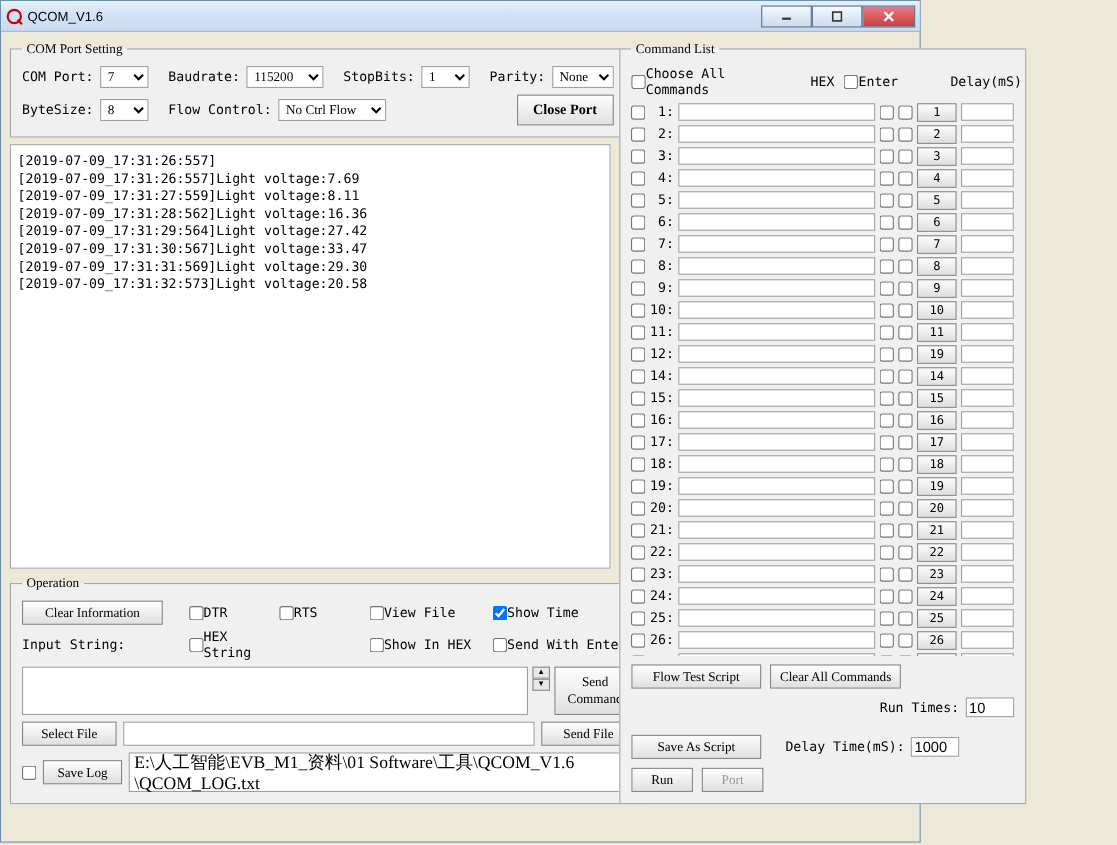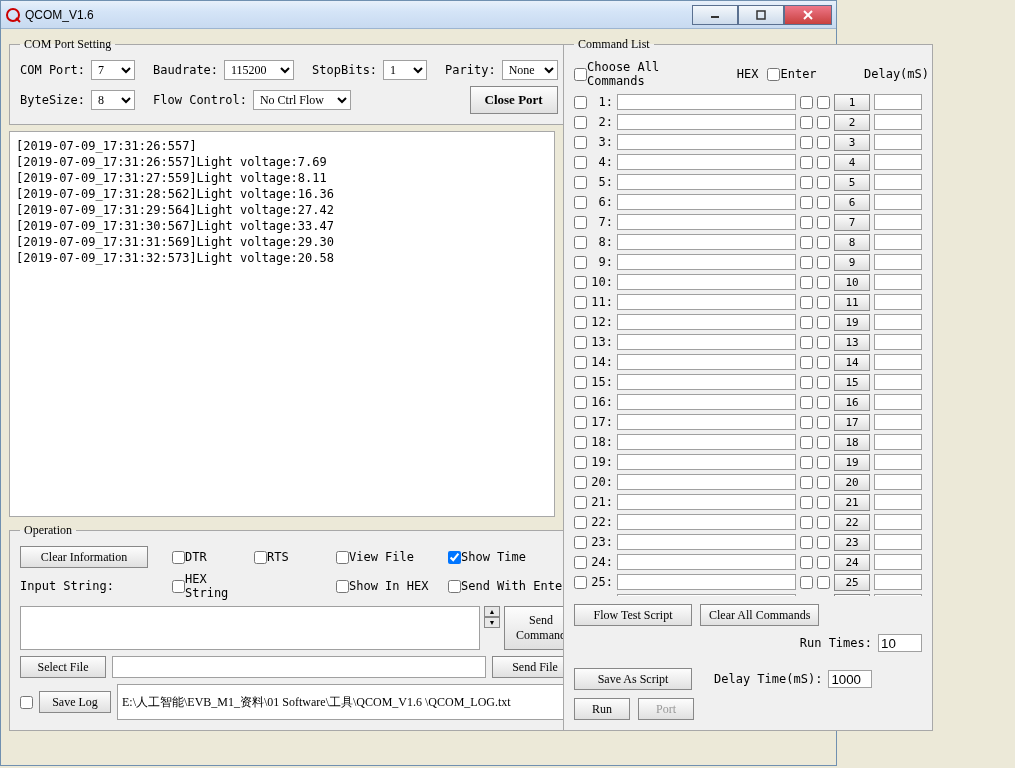--- a/index.html
+++ b/index.html
@@ -119,21 +119,21 @@
   width:36px; height:17px; border:1px solid #888;
   background:linear-gradient(#fdfdfd,#dedede);
   font-size:11px; display:flex; align-items:center; justify-content:center;
 }
 .bottom-cmd { display:flex; gap:8px; margin-top:8px; align-items:center; flex-wrap:wrap;}
 .bottom-cmd .btn { min-width:118px; }
 .run-row { display:flex; align-items:center; gap:6px; margin-left:auto;}
 .run-row input { width:44px; height:18px; border:1px solid #a0a0a0; background:#fff; text-align:left; padding:0 2px;}
 .btn.disabled { color:#999; }
 .savelog-row { display:flex; align-items:center; gap:6px; margin-top:6px;}
-.savelog-row .path2 { flex:1; height:22px; border:1px solid #a0a0a0; background:#fff; padding:17px 4px; font-family:"SimSun"; font-size:12px; display:flex; align-items:center;}
+.savelog-row .path2 { flex:1; height:22px; border:1px solid #a0a0a0; background:#fff; padding:17px 4px; font-family:"SimSun"; font-size:16px; display:flex; align-items:center;}
 </style>
 </head>
 <body>
 
 <div class="window">
   <div class="titlebar">
     <span class="app-icon">
       <svg viewBox="0 0 16 16">
           <circle cx="8" cy="8" r="6" fill="none" stroke="#c00" stroke-width="2"></circle>
           <path d="M11 11 L15 15" stroke="#c00" stroke-width="2"></path>
@@ -380,29 +380,20 @@
               <input type="checkbox" style="">
               <span class="num">12:</span>
               <input class="cmd-input" style="">
               <input type="checkbox" style="">
               <input type="checkbox" style="">
               <div class="num-btn">19</div>
               <input class="small-input" style="">
             </div>
             <div class="cmdrow">
               <input type="checkbox" style="">
-              <span class="num">13:</span>
-              <input class="cmd-input" style="">
-              <input type="checkbox" style="">
-              <input type="checkbox" style="">
-              <div class="num-btn">13</div>
-              <input class="small-input" style="">
-            </div>
-            <div class="cmdrow">
-              <input type="checkbox" style="">
               <span class="num">14:</span>
               <input class="cmd-input" style="">
               <input type="checkbox" style="">
               <input type="checkbox" style="">
               <div class="num-btn">14</div>
               <input class="small-input" style="">
             </div>
             <div class="cmdrow">
               <input type="checkbox" style="">
               <span class="num">15:</span>

